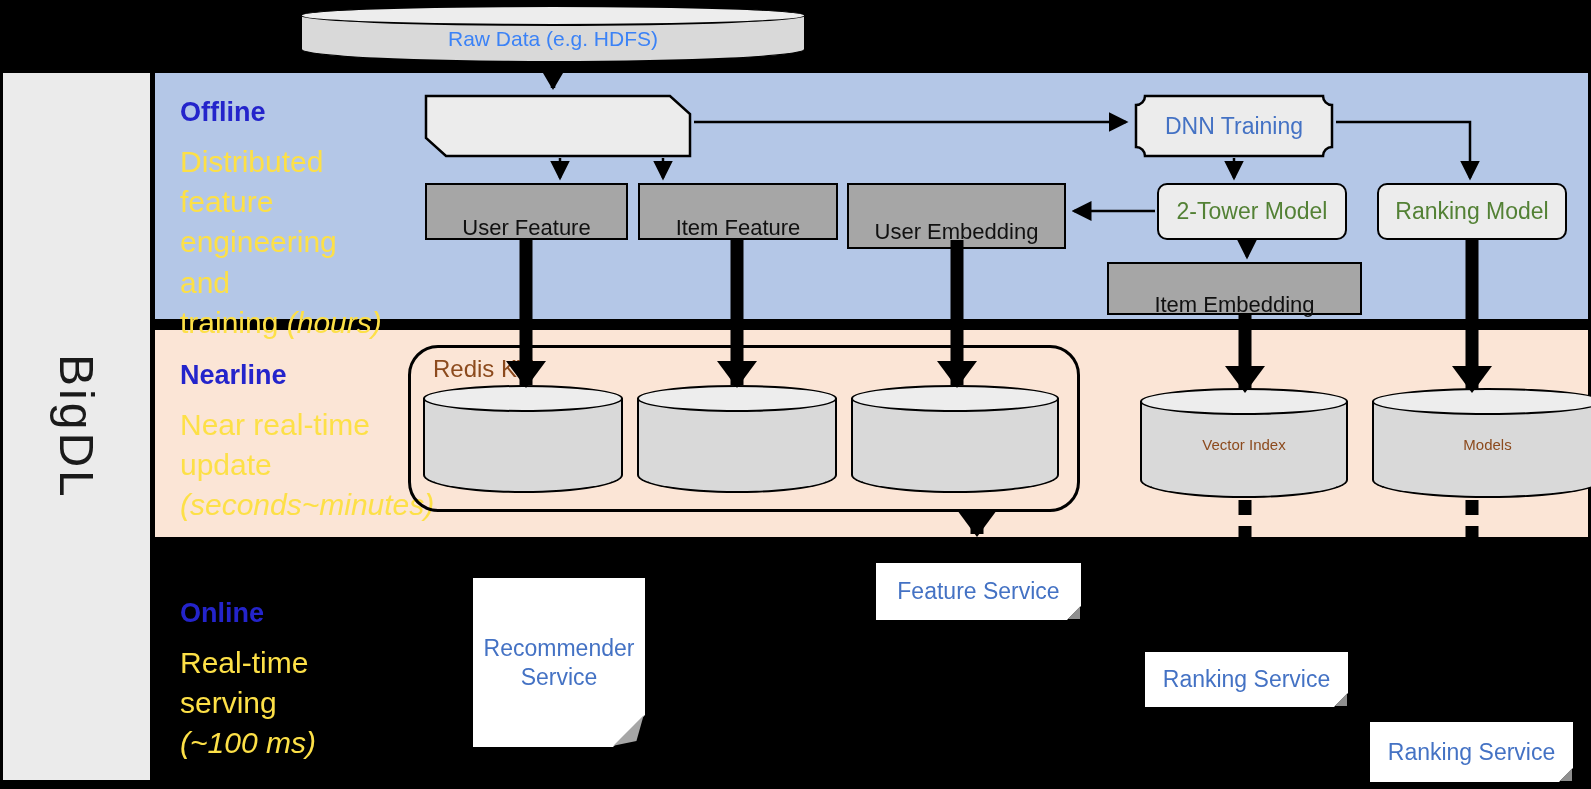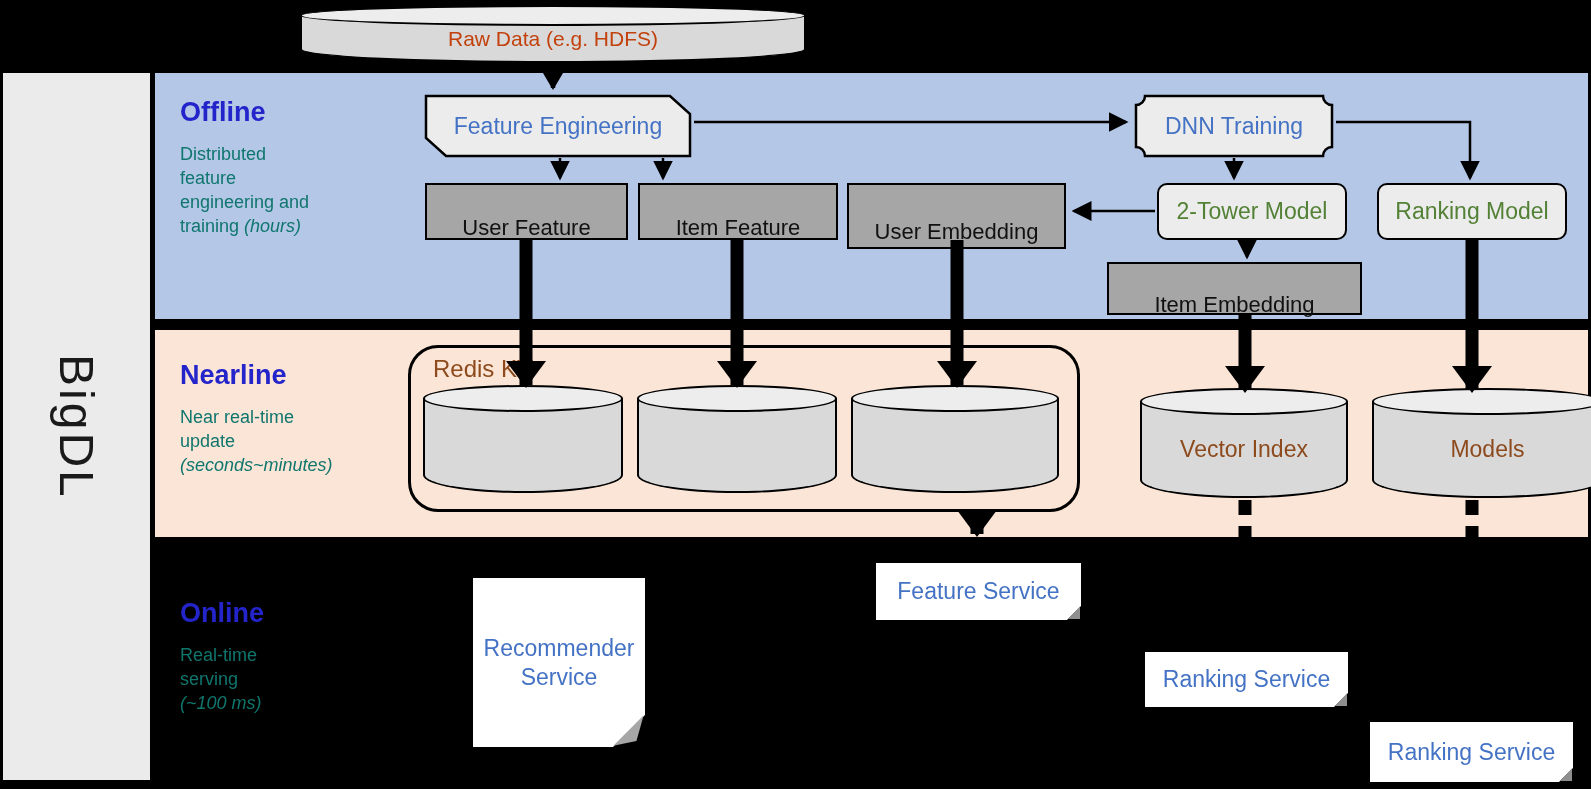--- a/index.html
+++ b/index.html
@@ -10,46 +10,46 @@
   .sidebar{position:absolute;left:3px;top:73px;width:147px;height:707px;background:#ebebeb;
            display:flex;align-items:center;justify-content:center;}
   .sidebar span{writing-mode:vertical-rl;font-size:48px;color:#1a1a1a;letter-spacing:3px;}
   .band{position:absolute;left:155px;width:1433px;}
   .band.offline{top:73px;height:246px;background:#b4c7e7;}
   .band.nearline{top:330px;height:207px;background:#fbe5d6;}
 
   
   .sec{position:absolute;width:205px;}
   .sec-label{font-size:27px;font-weight:700;color:#2424cb;margin-bottom:14px;}
-  .sec-desc{font-size:18px;line-height:1.34;color:#0f766e;white-space:pre-line;}
+  .sec-desc{font-size:30px;line-height:1.34;color:#fde047;white-space:pre-line;}
   .sec-desc .it{font-style:italic;white-space:pre-line;}
 
   
   .node{position:absolute;display:flex;align-items:center;justify-content:center;box-sizing:border-box;}
   .shape-gray{background:#a6a6a6;border:2.5px solid #000;}
   .shape-round{background:#ececec;border:2.5px solid #000;border-radius:10px;}
   .lbl-dark{color:#111;font-size:22px;margin-top:32px;}
   .lbl-blue{color:#4472c4;font-size:23px;text-align:center;line-height:1.25;}
   .lbl-green{color:#538135;font-size:23px;}
-  .lbl-brown{color:#8c4a1d;font-size:23px;}
+  .lbl-brown{color:#8c4a1d;font-size:15px;}
   .shape-svg{position:absolute;inset:0;width:100%;height:100%;}
   .shape-svg path{fill:#ececec;stroke:#000;stroke-width:2.5;}
   .node .over{position:relative;z-index:2;}
 
   
   .cylinder{position:absolute;}
   .cyl-body{position:absolute;left:0;right:0;top:13px;bottom:0;background:#d9d9d9;
             border:2.5px solid #000;border-top:none;box-sizing:border-box;
             border-radius:0 0 50% 50% / 0 0 18px 18px;}
   .cyl-top{position:absolute;left:0;right:0;top:0;height:27px;background:#ededed;
            border:2.5px solid #000;border-radius:50%;box-sizing:border-box;}
   .cylinder.flat .cyl-top{height:21px;}
   .cylinder.flat .cyl-body{top:10px;border-radius:0 0 50% 50% / 0 0 14px 14px;}
   .cyl-lbl{position:absolute;left:0;right:0;top:44%;text-align:center;}
-  .raw-lbl{position:absolute;left:0;right:0;top:22px;text-align:center;color:#c2410c;font-size:21px;}
+  .raw-lbl{position:absolute;left:0;right:0;top:22px;text-align:center;color:#3b82f6;font-size:21px;}
 
   
   .redis{position:absolute;left:408px;top:345px;width:672px;height:167px;
          border:3px solid #000;border-radius:30px;box-sizing:border-box;}
   .redis-lbl{position:absolute;left:22px;top:7px;font-size:20px;}
 
   
   .svcw{position:absolute;}
   .svc-bg{position:absolute;inset:0;background:#fff;
           clip-path:polygon(0 0,100% 0,100% calc(100% - 14px),calc(100% - 14px) 100%,0 100%);}
@@ -102,21 +102,20 @@
     <div class="cylinder flat" style="left:300px;top:5px;width:506px;height:58px;">
       <div class="cyl-body"></div>
       <div class="cyl-top"></div>
       <div class="raw-lbl">Raw Data (e.g. HDFS)</div>
     </div>
 
     <div class="node" style="left:424px;top:94px;width:268px;height:64px;">
       <svg class="shape-svg" viewBox="0 0 268 64">
         <path d="M2,2 H246 L266,20 V62 H22 L2,44 Z"></path>
       </svg>
-      <span class="lbl-blue over">Feature Engineering</span>
     </div>
 
     <div class="node" style="left:1134px;top:94px;width:200px;height:64px;">
       <svg class="shape-svg" viewBox="0 0 200 64">
         <path d="M11,2 H189 A9,9 0 0 0 198,11 V53 A9,9 0 0 0 189,62 H11 A9,9 0 0 0 2,53 V11 A9,9 0 0 0 11,2 Z"></path>
       </svg>
       <span class="lbl-blue over">DNN Training</span>
     </div>
 
     <div class="node shape-gray" style="left:425px;top:183px;width:203px;height:57px;">

